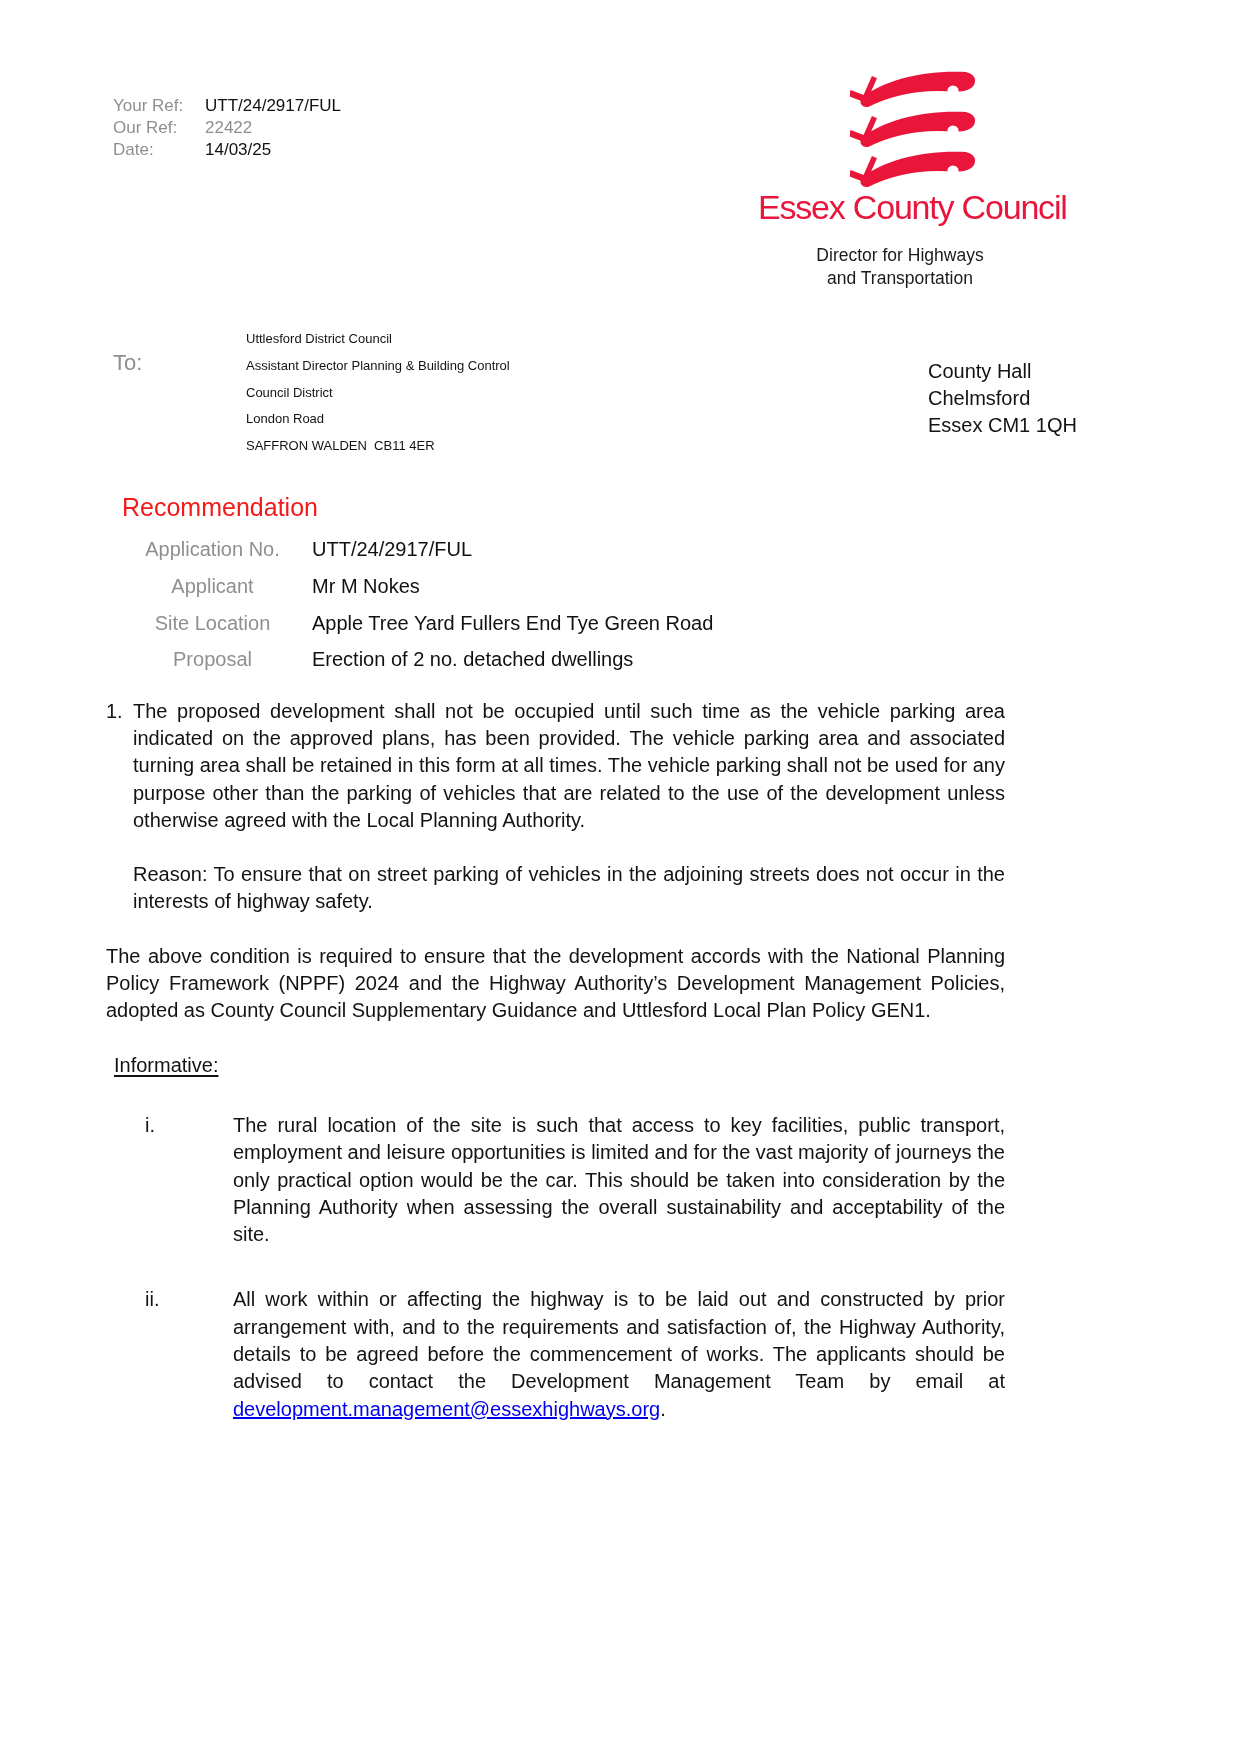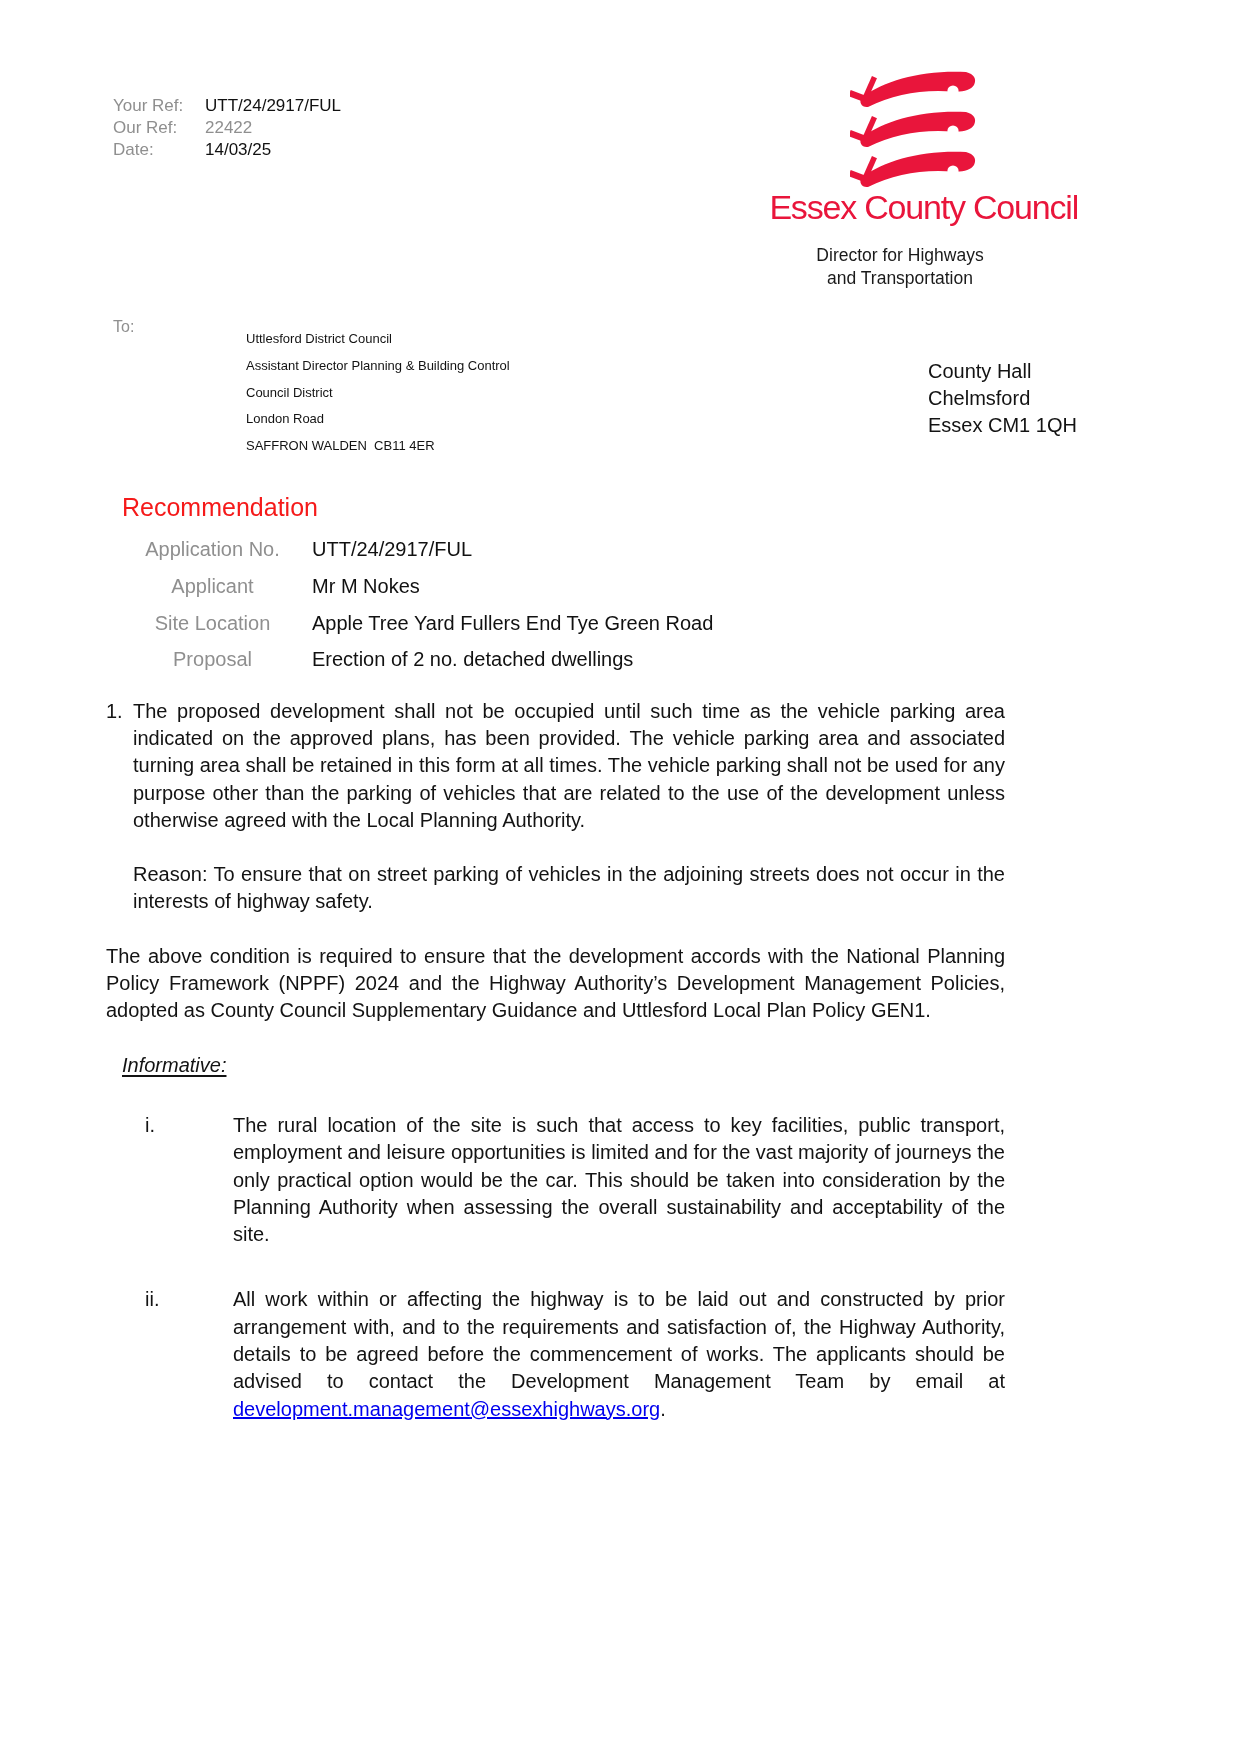--- a/index.html
+++ b/index.html
@@ -23,48 +23,48 @@
   
   .ref-block{position:absolute;left:113px;top:95px;font-size:17px;line-height:22px;}
   .ref-row{display:flex;}
   .ref-label{width:92px;color:var(--label-gray);}
   .ref-value{color:#111;}
   .ref-value.gray{color:var(--label-gray);}
 
   .logo-seaxes{position:absolute;left:850px;top:66px;width:132px;height:124px;color:var(--brand-red);}
   .org-wordmark{
     position:absolute;left:758px;top:188px;width:320px;
-    text-align:right;color:var(--brand-red);
+    text-align:left;color:var(--brand-red);
     font-size:34px;letter-spacing:-1.2px;white-space:nowrap;
   }
   .department{
     position:absolute;left:765px;top:244px;width:270px;
     text-align:center;font-size:17.5px;line-height:23px;color:#1a1a1a;
   }
 
-  .to-label{position:absolute;left:113px;top:318px;font-size:16px;color:var(--label-gray);text-align:right;}
+  .to-label{position:absolute;left:113px;top:350px;font-size:22px;color:var(--label-gray);text-align:right;}
   .recipient-address{position:absolute;left:246px;top:326px;font-size:13px;line-height:26.8px;}
   .sender-address{position:absolute;left:928px;top:358px;font-size:20px;line-height:27px;}
   .addr-line{white-space:pre-wrap;}
 
   
   .body-col{position:absolute;left:106px;top:492px;width:899px;font-size:20px;line-height:27.3px;}
   .rec-heading{color:var(--heading-red);font-size:25px;line-height:30px;font-weight:400;margin:0 0 14px 16px;}
   .app-table{margin:0 0 24px 0;}
   .app-row{display:flex;margin-bottom:9.5px;text-align:center;}
   .app-label{width:206px;padding-left:7px;color:var(--label-gray);flex:0 0 auto;}
   .app-value{color:#111;}
 
   .para{margin:0 0 27px 0;text-align:justify;}
   .measure-item{position:relative;padding-left:27px;margin:0 0 27px 0;}
   .measure-num{position:absolute;left:0;top:0;}
   .measure-text{text-align:justify;}
   .reason-para{margin:0 0 27px 0;padding-left:27px;text-align:justify;}
 
-  .informative-heading{margin:0 0 33px 16px;text-decoration:underline;text-underline-offset:3px;font-style:italic;}
+  .informative-heading{margin:0 0 33px 8px;text-decoration:underline;text-underline-offset:3px;}
   .roman-item{position:relative;padding-left:127px;margin:0 0 38px 0;text-align:justify;}
   .roman-num{position:absolute;left:39px;top:0;text-align:left;}
   .email-link{color:var(--link-blue);text-decoration:underline;cursor:pointer;}
 </style>
 </head>
 <body>
 
 <div class="page">
 
   <div class="ref-block">

